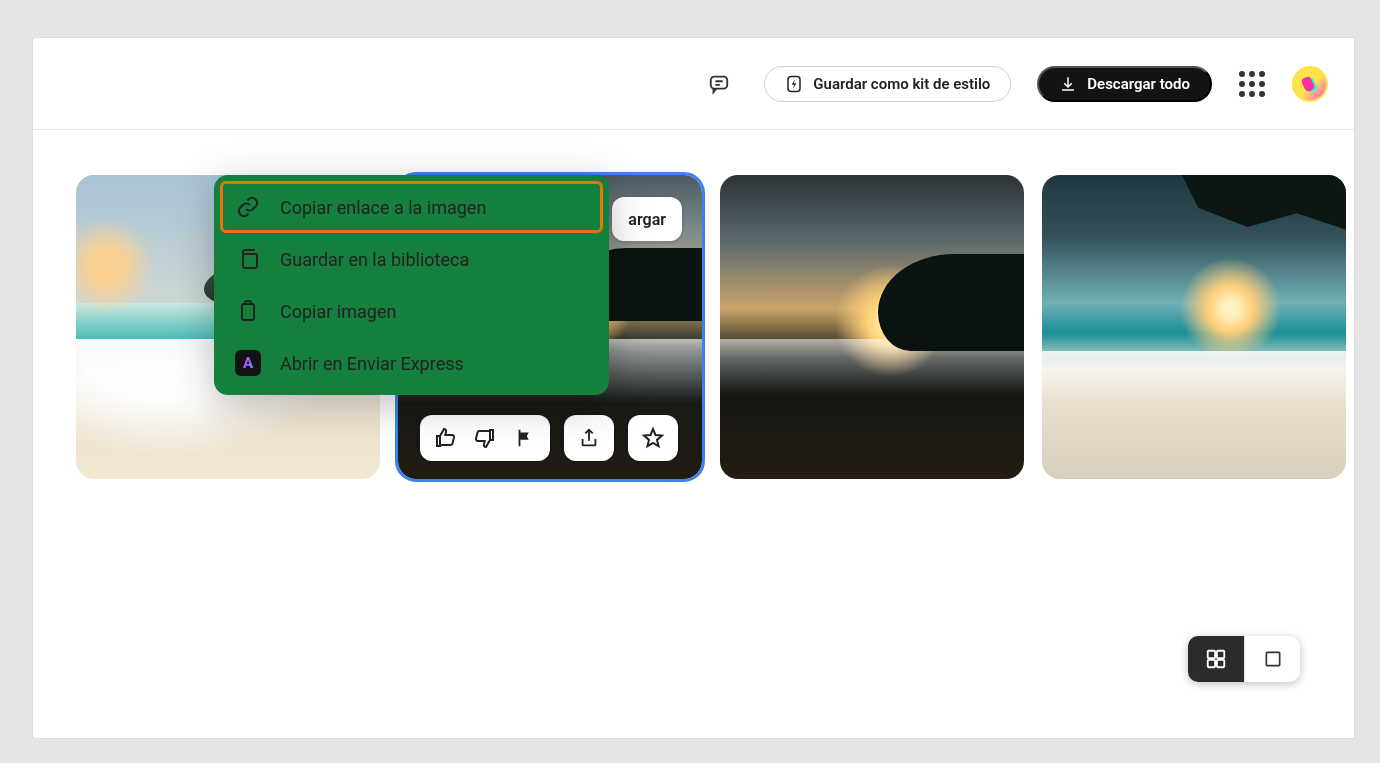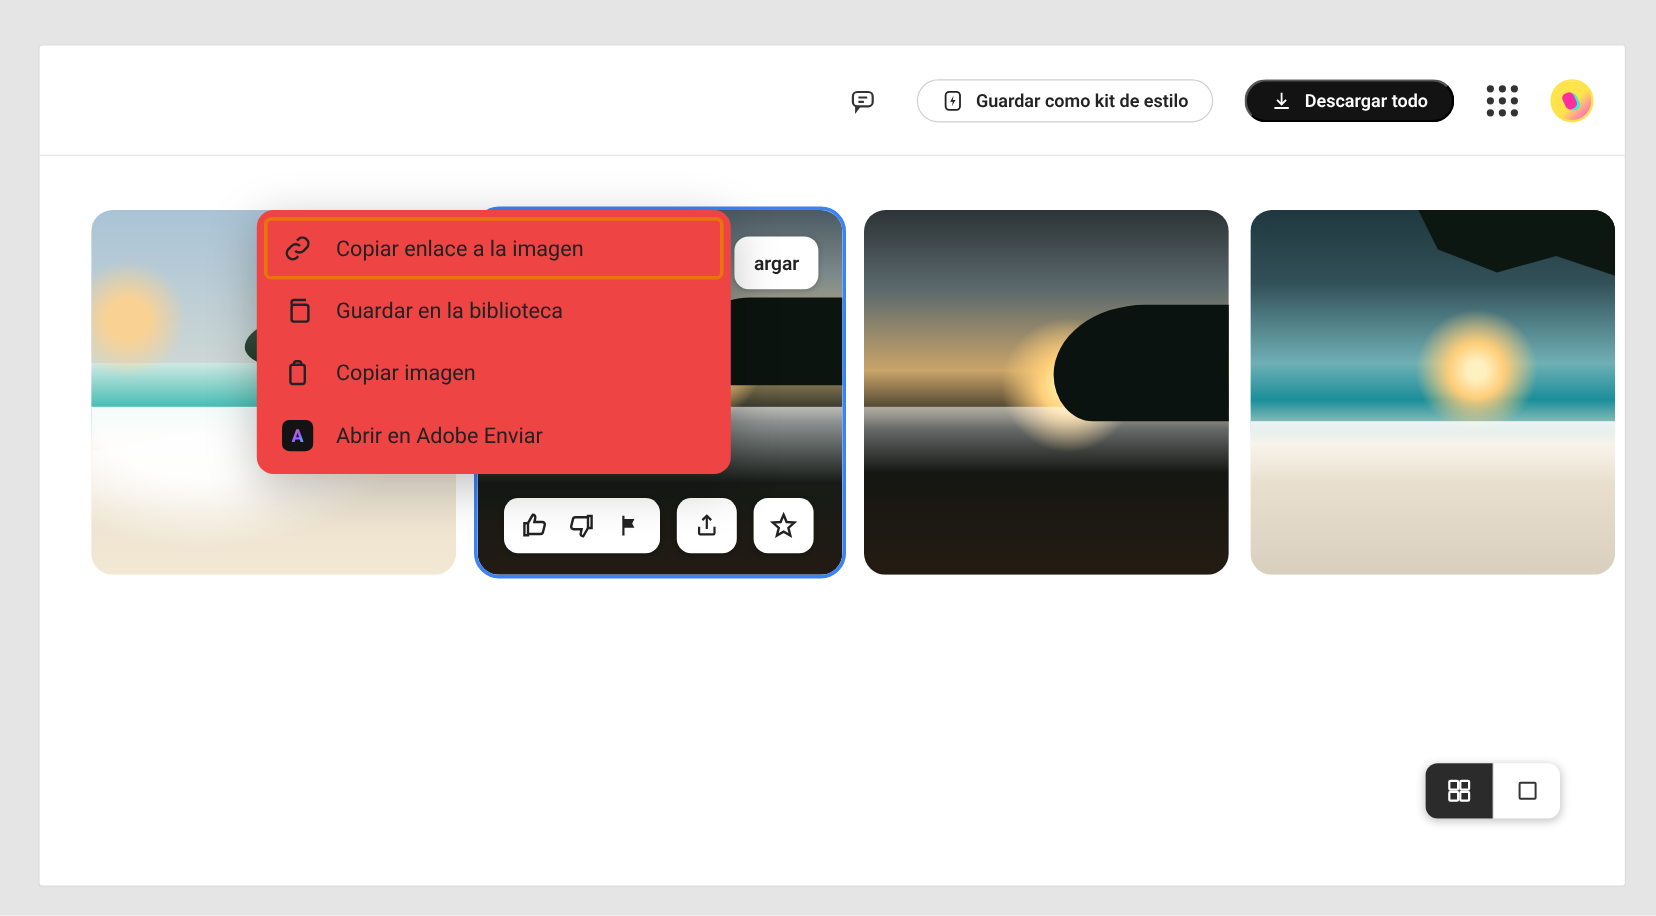--- a/index.html
+++ b/index.html
@@ -45,21 +45,21 @@
   .sky4::before{content:"";position:absolute;right:0;top:0;width:54%;height:18%;background:#0d1712;clip-path:polygon(0 0,100% 0,100% 100%,70% 70%,40% 95%,10% 60%);}
   .sky4 .foam{height:24%;bottom:18%;background:linear-gradient(180deg,rgba(255,255,255,.85),transparent 70%);}
 
   
   .download-chip{position:absolute;top:22px;right:20px;background:#fff;border-radius:12px;height:44px;display:flex;align-items:center;padding:0 16px;font-weight:600;font-size:16px;color:#222;box-shadow:0 1px 4px rgba(0,0,0,.2);}
   .bottom-tools{position:absolute;left:22px;bottom:18px;display:flex;gap:14px;}
   .tool-group{background:#fff;border-radius:12px;height:46px;display:flex;align-items:center;padding:0 12px;gap:14px;box-shadow:0 1px 4px rgba(0,0,0,.25);}
   .tool-group .ico{width:26px;height:26px;display:flex;align-items:center;justify-content:center;cursor:pointer;color:#222;}
 
   
-  .ctx{position:absolute;left:214px;top:175px;width:395px;background:#ef4444;border-radius:14px;box-shadow:0 10px 40px rgba(0,0,0,.25);padding:6px 0;z-index:20;}
+  .ctx{position:absolute;left:214px;top:175px;width:395px;background:#15803d;border-radius:14px;box-shadow:0 10px 40px rgba(0,0,0,.25);padding:6px 0;z-index:20;}
   .ctx-item{display:flex;align-items:center;gap:18px;height:52px;padding:0 20px;font-size:18px;color:#222;cursor:pointer;}
   .ctx-item .mico{width:28px;height:28px;display:flex;align-items:center;justify-content:center;color:#222;flex-shrink:0;}
   .ctx .hl{position:absolute;left:6px;top:6px;right:6px;height:52px;border:3px solid #e8750b;border-radius:6px;pointer-events:none;}
   .ae-badge{width:26px;height:26px;border-radius:6px;background:#131313;display:flex;align-items:center;justify-content:center;}
   .ae-badge span{font-size:15px;font-weight:800;background:linear-gradient(135deg,#ff5ea0,#a259ff,#34d1ff);-webkit-background-clip:text;background-clip:text;color:transparent;}
 
   
   .viewtoggle{position:absolute;right:54px;bottom:56px;display:flex;background:#fff;border-radius:10px;box-shadow:0 2px 8px rgba(0,0,0,.25);}
   .vt-btn{width:56px;height:46px;display:flex;align-items:center;justify-content:center;cursor:pointer;}
   .vt-btn.active{background:#2b2b2b;border-radius:10px 0 0 10px;color:#fff;}
@@ -216,15 +216,15 @@
         </svg>
     </div>
     <span>Copiar imagen</span>
   </div>
   <div class="ctx-item">
     <div class="mico">
       <div class="ae-badge">
           <span>A</span>
         </div>
     </div>
-    <span>Abrir en Adobe Enviar</span>
+    <span>Abrir en Enviar Express</span>
   </div>
 </div>
 
 </body></html>

